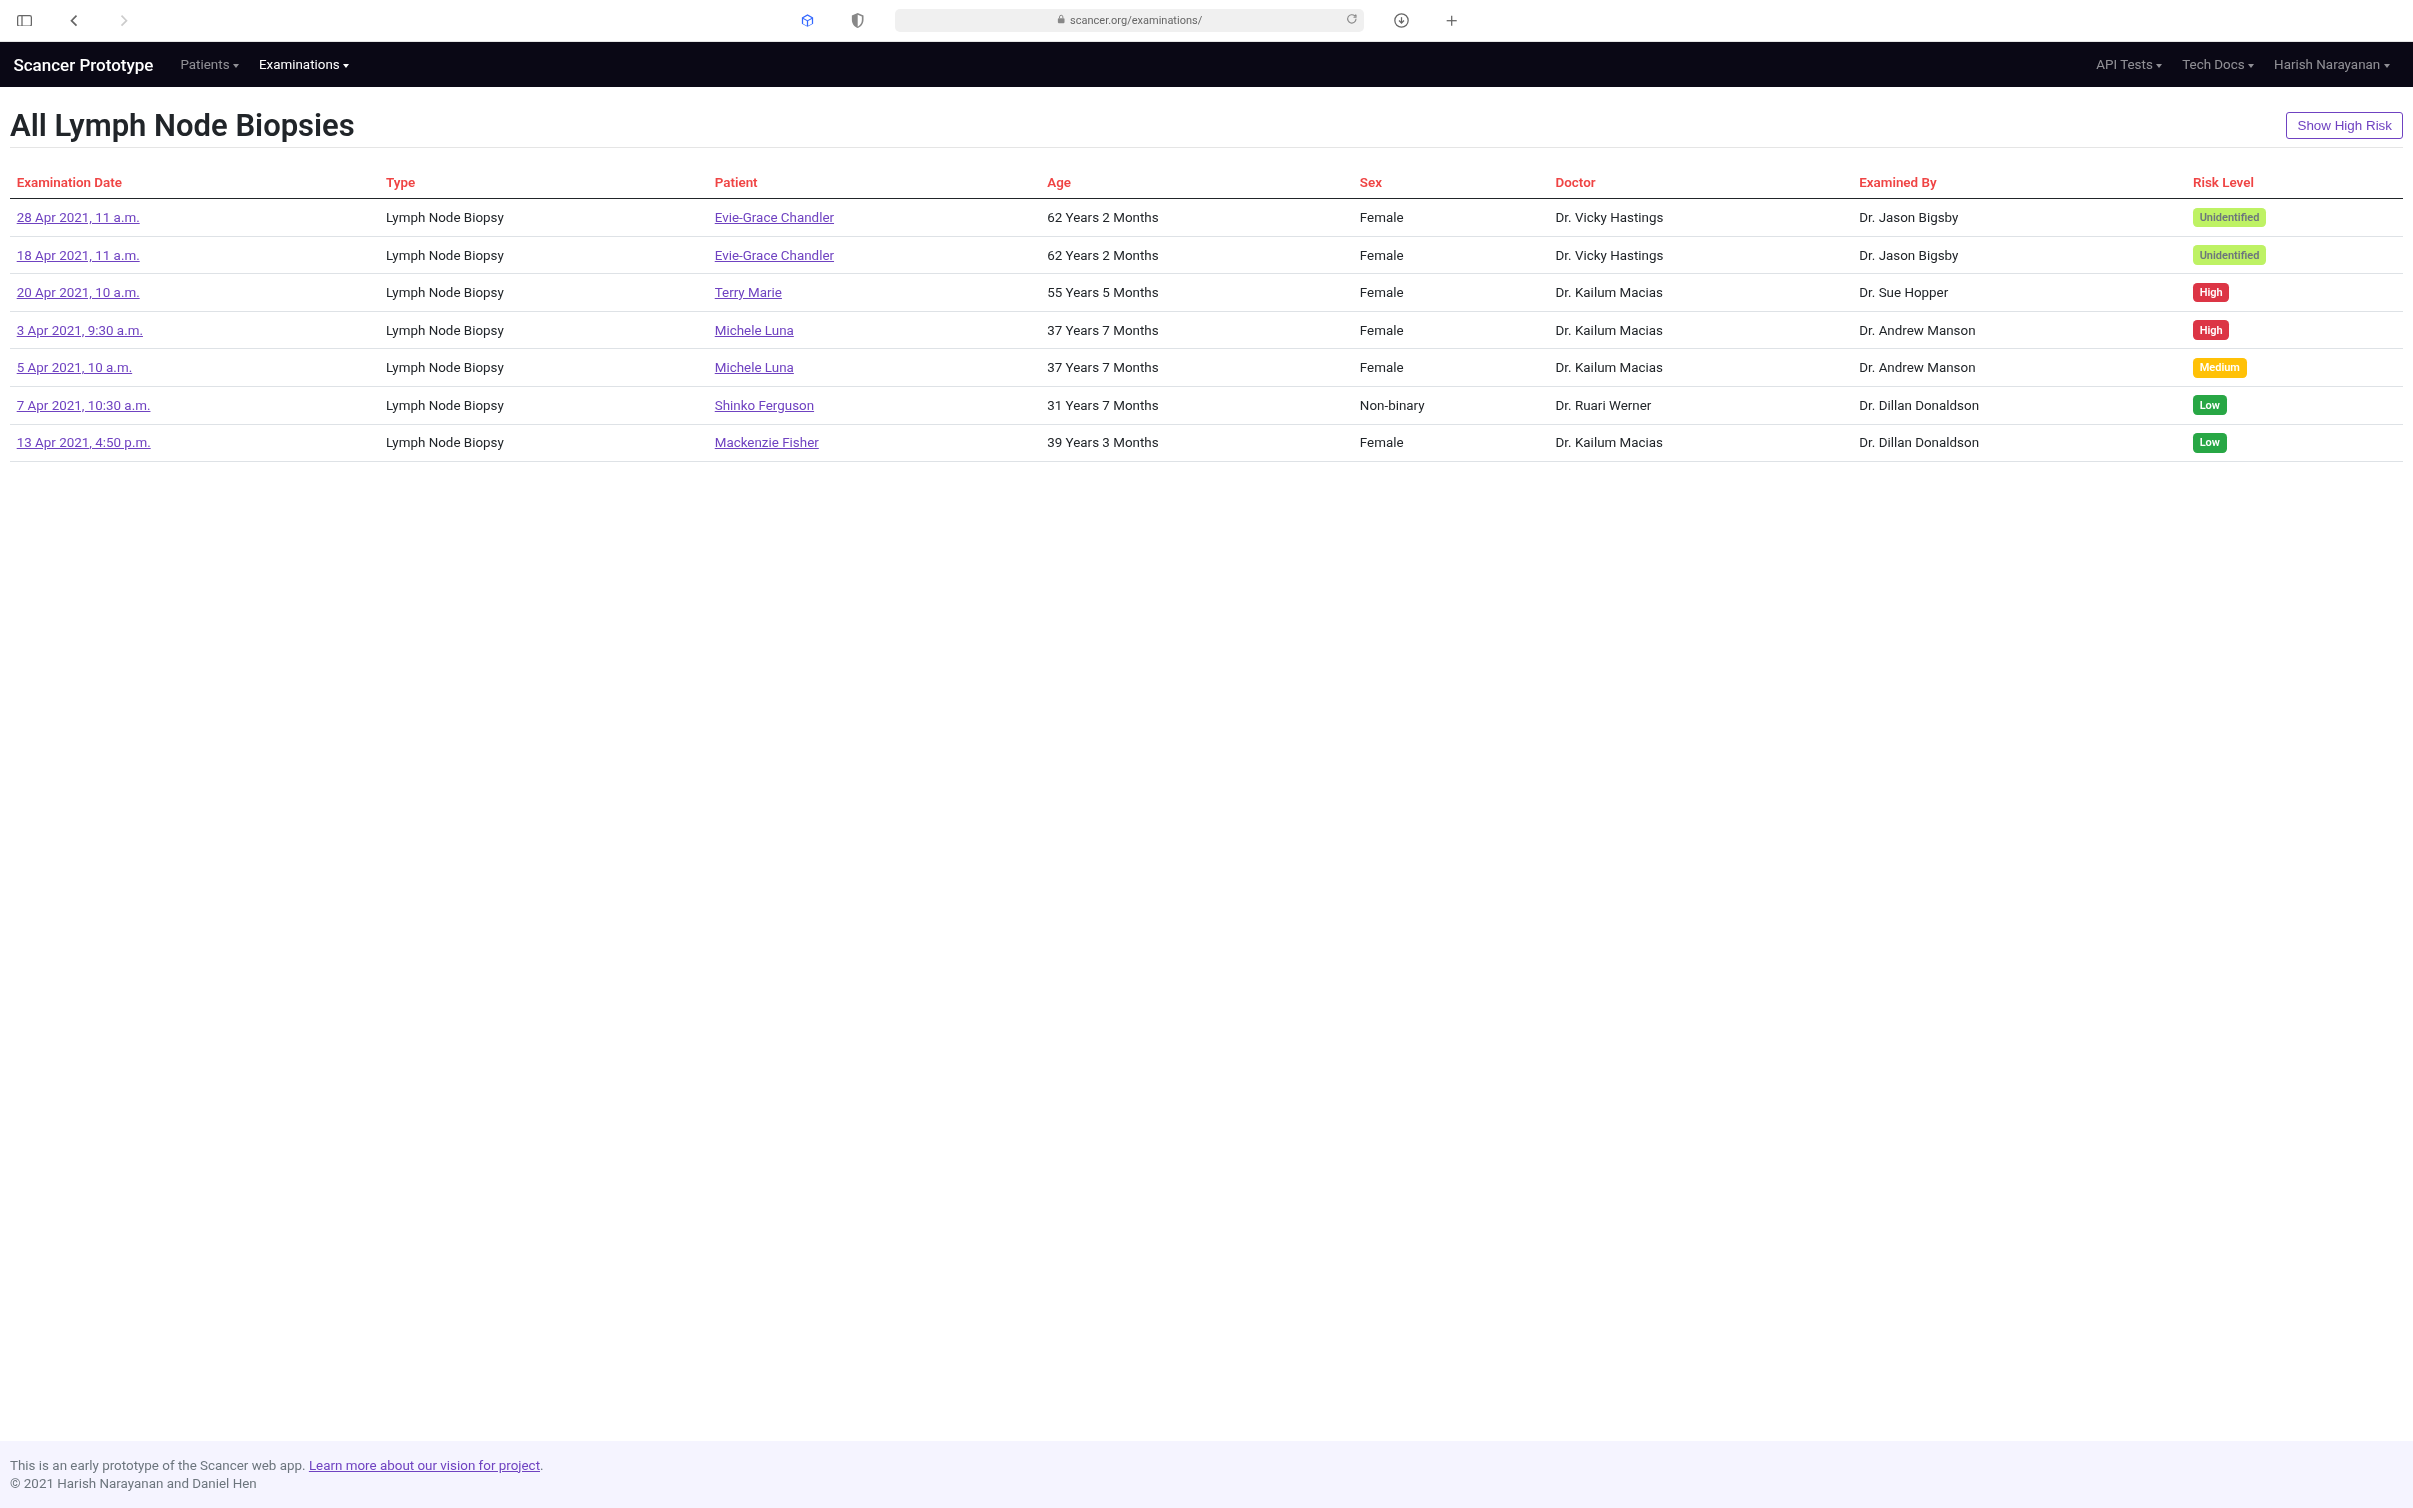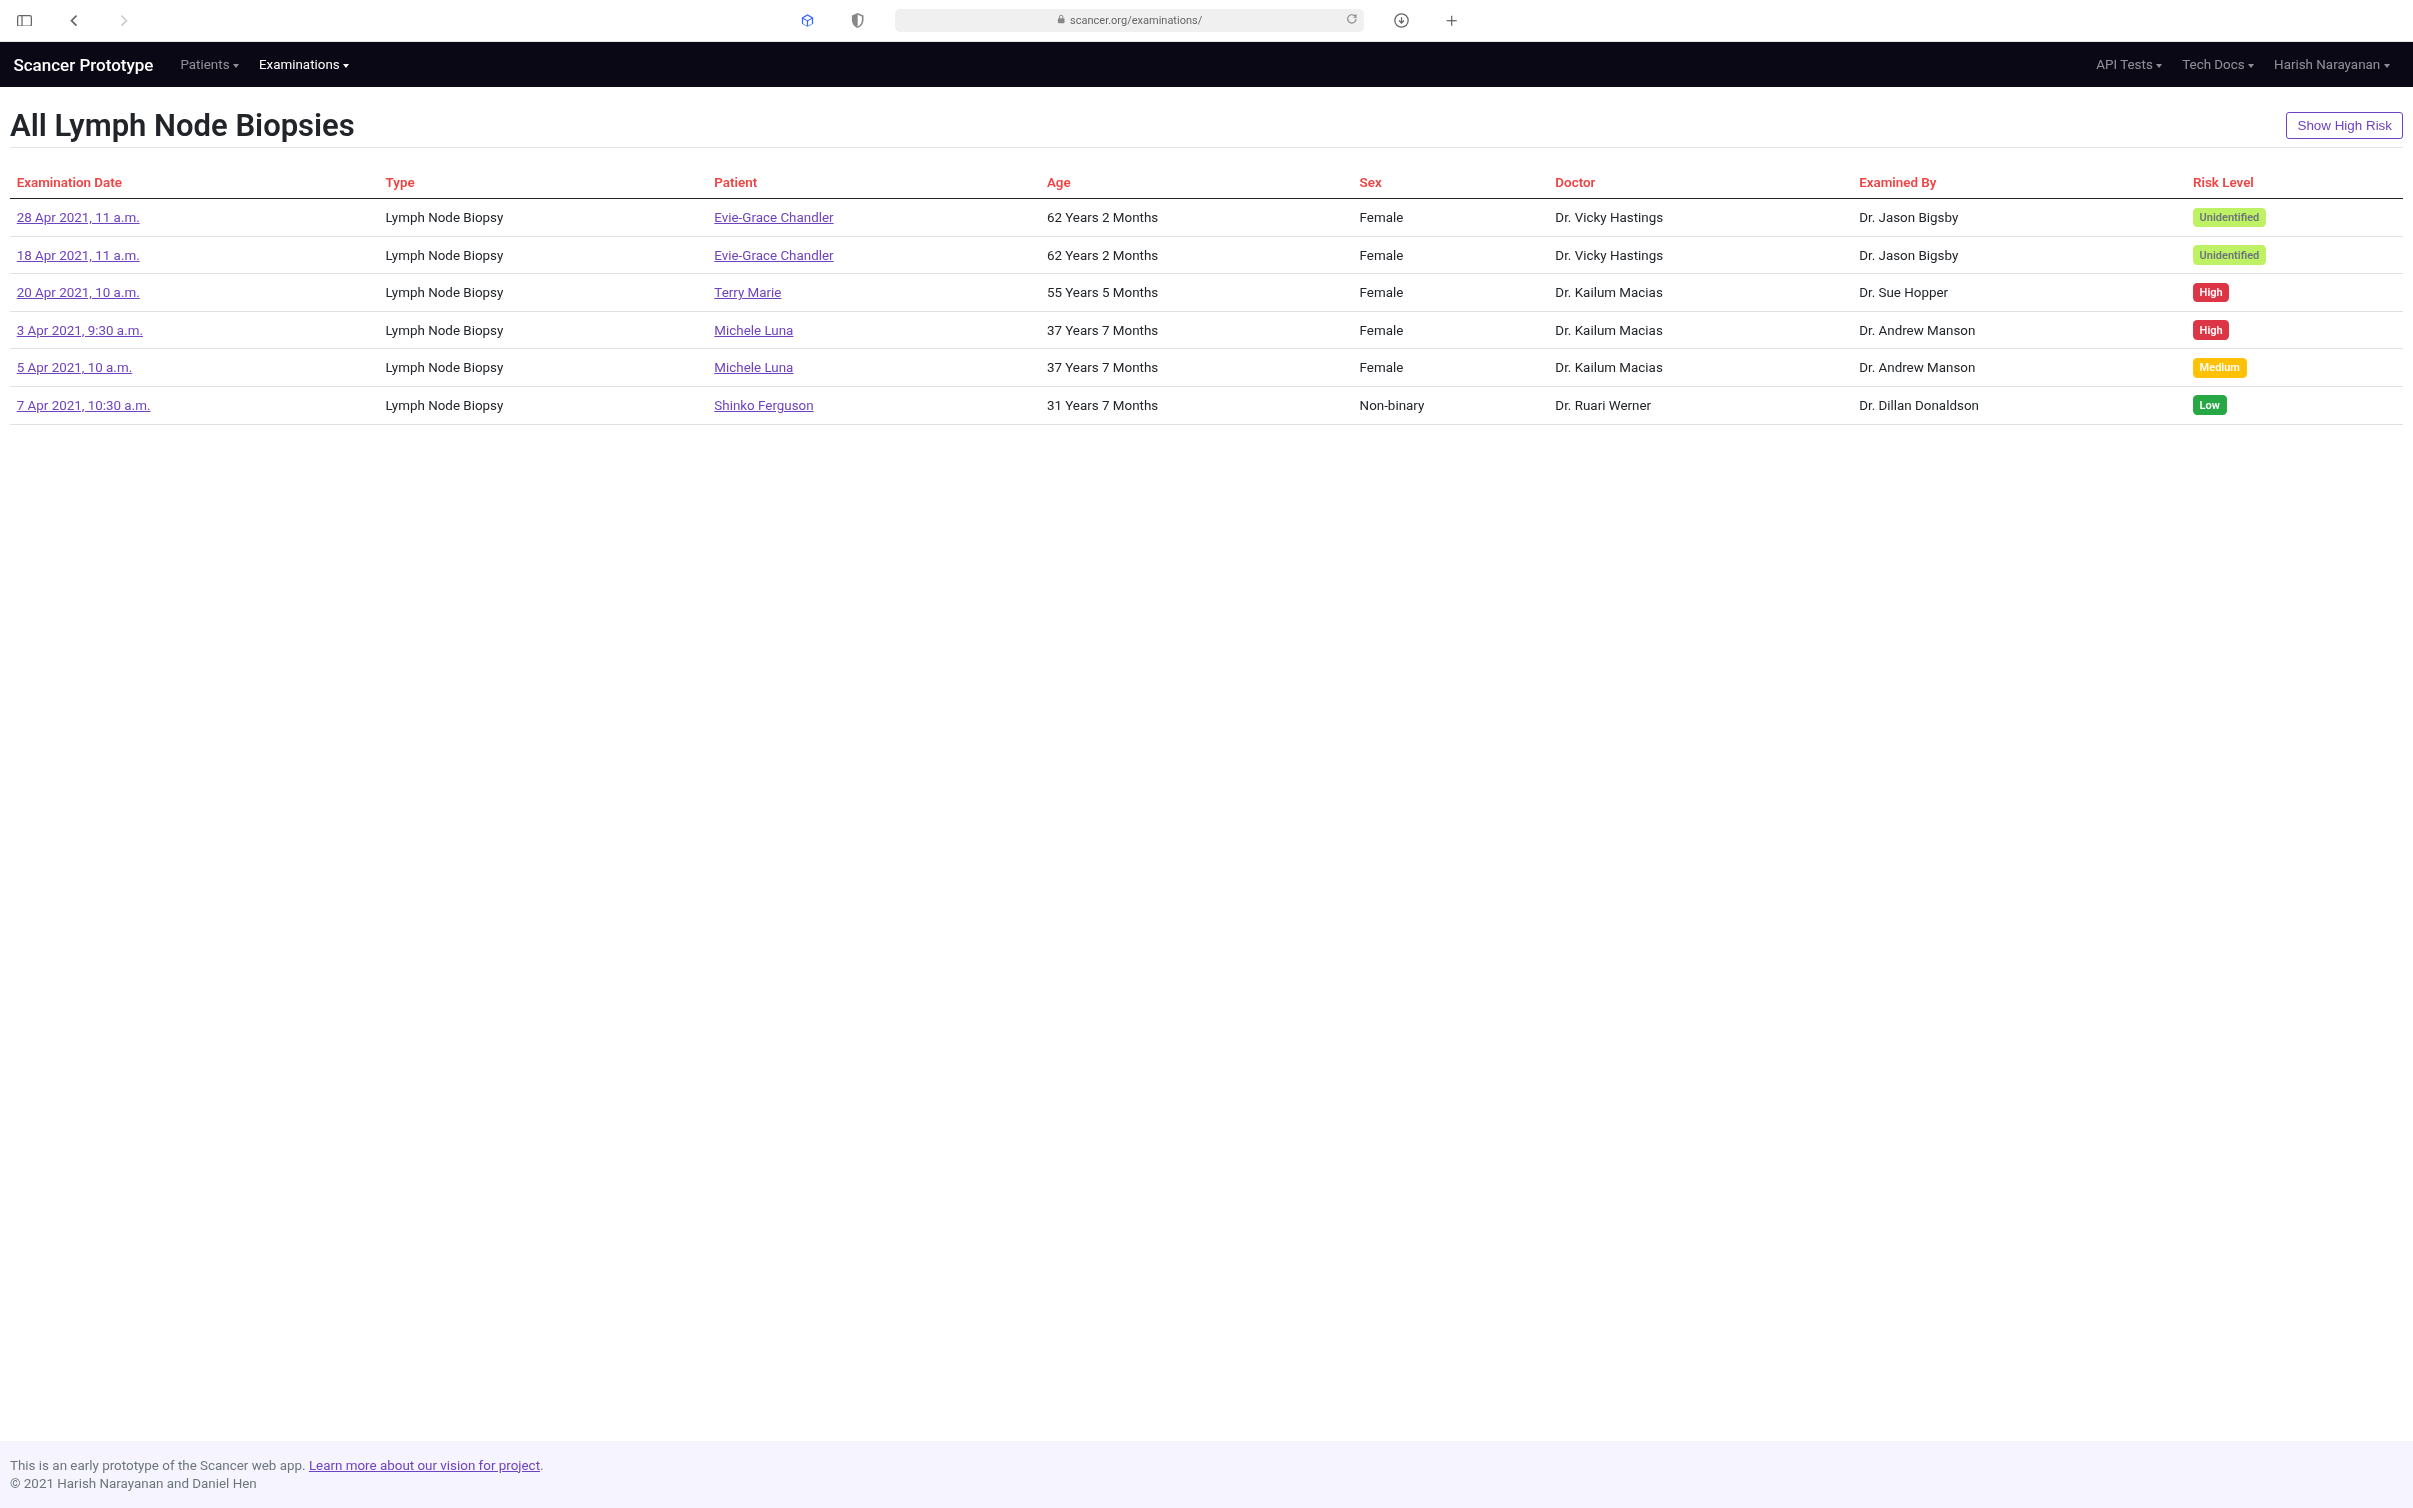--- a/index.html
+++ b/index.html
@@ -393,20 +393,30 @@
         <tr>
           <td><a class="link-cell">7 Apr 2021, 10:30 a.m.</a></td>
           <td>Lymph Node Biopsy</td>
           <td><a class="link-cell">Shinko Ferguson</a></td>
           <td>31 Years 7 Months</td>
           <td>Non-binary</td>
           <td>Dr. Ruari Werner</td>
           <td>Dr. Dillan Donaldson</td>
           <td><span class="badge badge-low">Low</span></td>
         </tr>
+        <tr>
+          <td><a class="link-cell">13 Apr 2021, 4:50 p.m.</a></td>
+          <td>Lymph Node Biopsy</td>
+          <td><a class="link-cell">Mackenzie Fisher</a></td>
+          <td>39 Years 3 Months</td>
+          <td>Female</td>
+          <td>Dr. Kailum Macias</td>
+          <td>Dr. Dillan Donaldson</td>
+          <td><span class="badge badge-low">Low</span></td>
+        </tr>
       </tbody>
   </table>
 </div>
 
 <footer class="footer">
   <div class="footer-line">
     <span>This is an early prototype of the Scancer web app. </span><a class="footer-link">Learn more about our vision for project</a><span>.</span>
   </div>
   <div>© 2021 Harish Narayanan and Daniel Hen</div>
 </footer>

